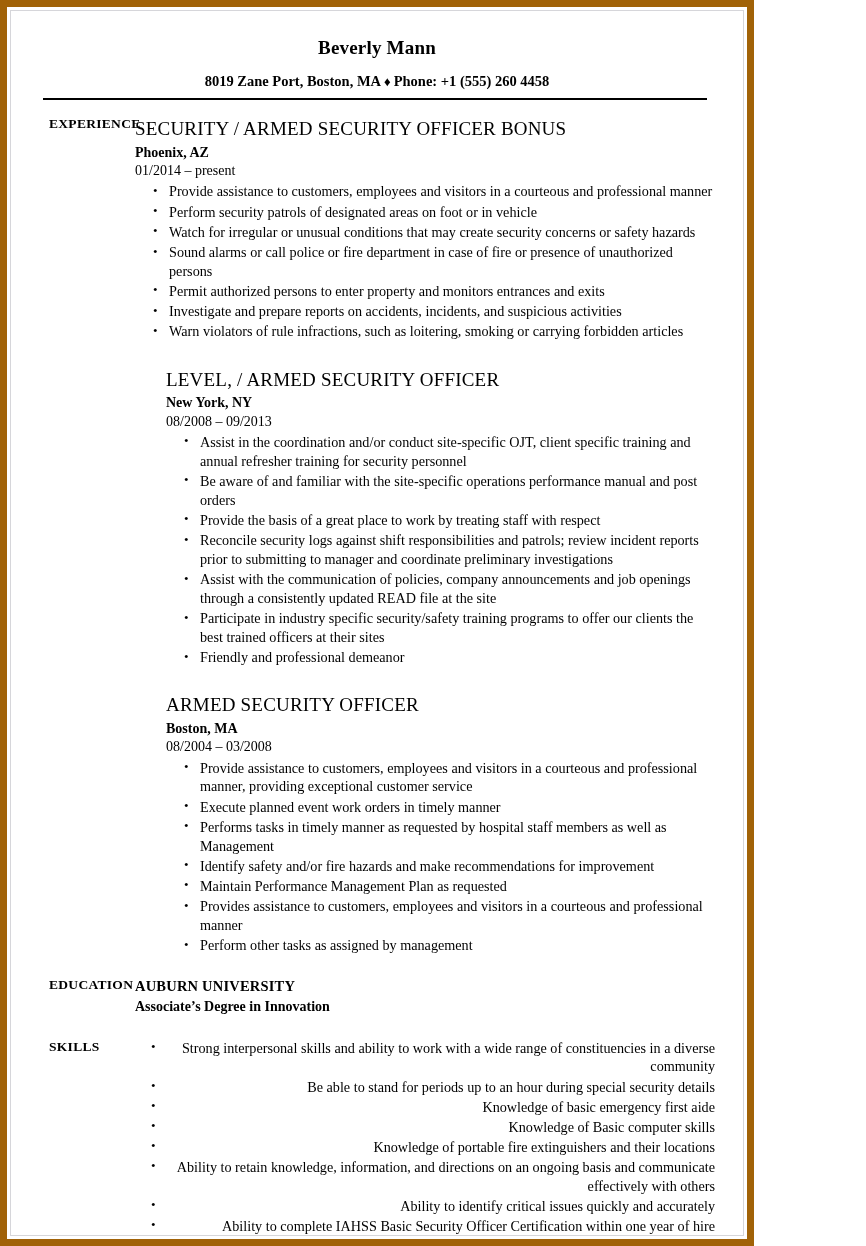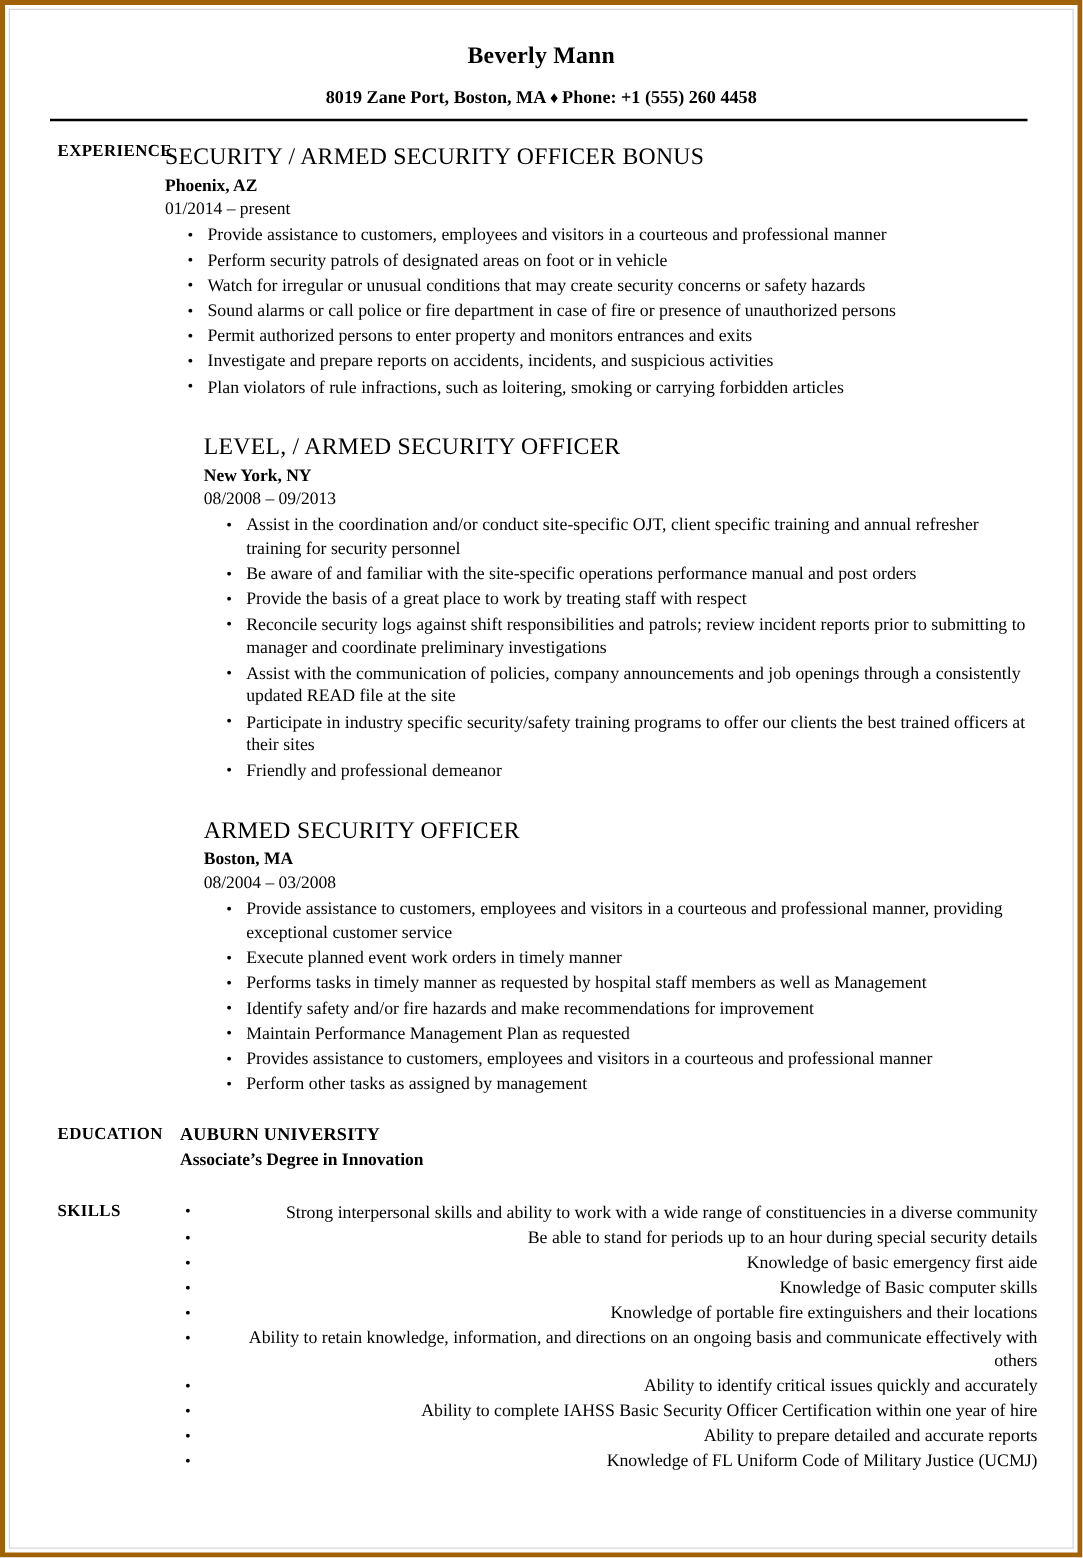--- a/index.html
+++ b/index.html
@@ -6,25 +6,25 @@
     margin: 0;
     padding: 0;
     background: #ffffff;
   }
   body {
     font-family: "Liberation Serif", "DejaVu Serif", serif;
     color: #000000;
   }
   .page {
     position: relative;
-    width: 866px;
+    width: 754px;
     height: 1246px;
     box-sizing: border-box;
     background: #ffffff;
-    border: 4px solid #a16207;
+    border: 7px solid #a16207;
     overflow: hidden;
   }
   .page-inner {
     position: absolute;
     left: 3px;
     top: 3px;
     right: 3px;
     bottom: 3px;
     border: 1px solid #d6d6da;
     box-sizing: border-box;
@@ -75,21 +75,21 @@
     letter-spacing: 0.3px;
     line-height: 1.2;
   }
   .section-body {
     flex: 1 1 auto;
     padding-right: 28px;
     box-sizing: border-box;
   }
 
   #experience-section { margin-top: 16px; }
-  #education-section  { margin-top: 21px; gap: 12px; }
+  #education-section  { margin-top: 21px; }
   #skills-section     { margin-top: 22px; }
 
   
   .job { margin-bottom: 0; }
   .job + .job { margin-top: 24px; margin-left: 31px; }
 
   .job-title {
     font-weight: normal;
     font-size: 19px;
     letter-spacing: 0.2px;
@@ -174,21 +174,21 @@
             <div class="job-title">SECURITY / ARMED SECURITY OFFICER BONUS</div>
             <div class="job-location">Phoenix, AZ</div>
             <div class="job-dates">01/2014 – present</div>
             <ul class="bullets">
               <li>Provide assistance to customers, employees and visitors in a courteous and professional manner</li>
               <li>Perform security patrols of designated areas on foot or in vehicle</li>
               <li>Watch for irregular or unusual conditions that may create security concerns or safety hazards</li>
               <li>Sound alarms or call police or fire department in case of fire or presence of unauthorized persons</li>
               <li>Permit authorized persons to enter property and monitors entrances and exits</li>
               <li>Investigate and prepare reports on accidents, incidents, and suspicious activities</li>
-              <li>Plan violators of rule infractions, such as loitering, smoking or carrying forbidden articles</li>
+              <li>Warn violators of rule infractions, such as loitering, smoking or carrying forbidden articles</li>
             </ul>
           </div>
 
           <div class="job">
             <div class="job-title">LEVEL, / ARMED SECURITY OFFICER</div>
             <div class="job-location">New York, NY</div>
             <div class="job-dates">08/2008 – 09/2013</div>
             <ul class="bullets">
               <li>Assist in the coordination and/or conduct site-specific OJT, client specific training and annual refresher training for security personnel</li>
               <li>Be aware of and familiar with the site-specific operations performance manual and post orders</li>

